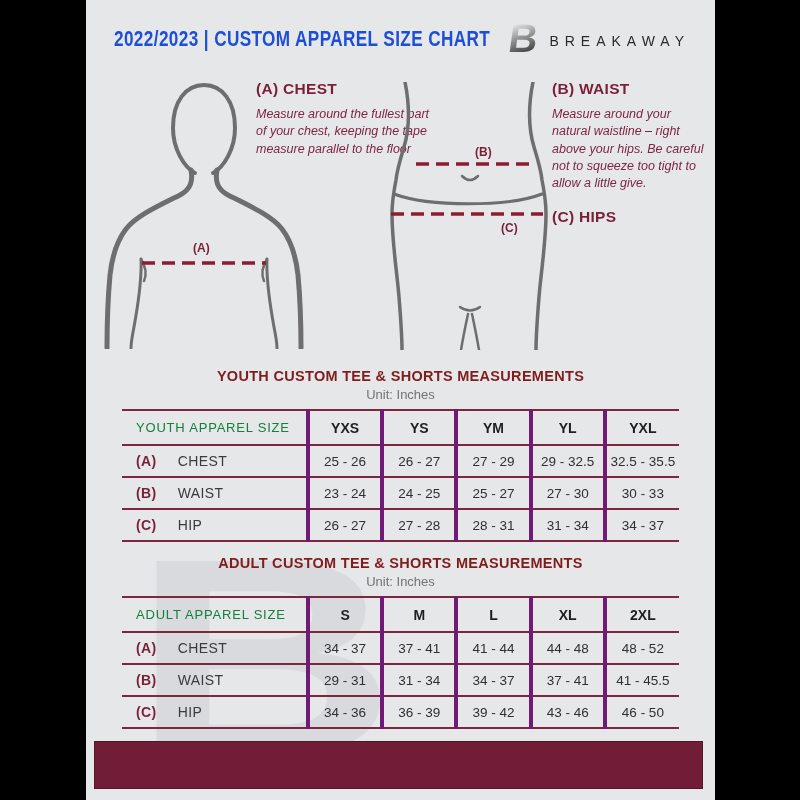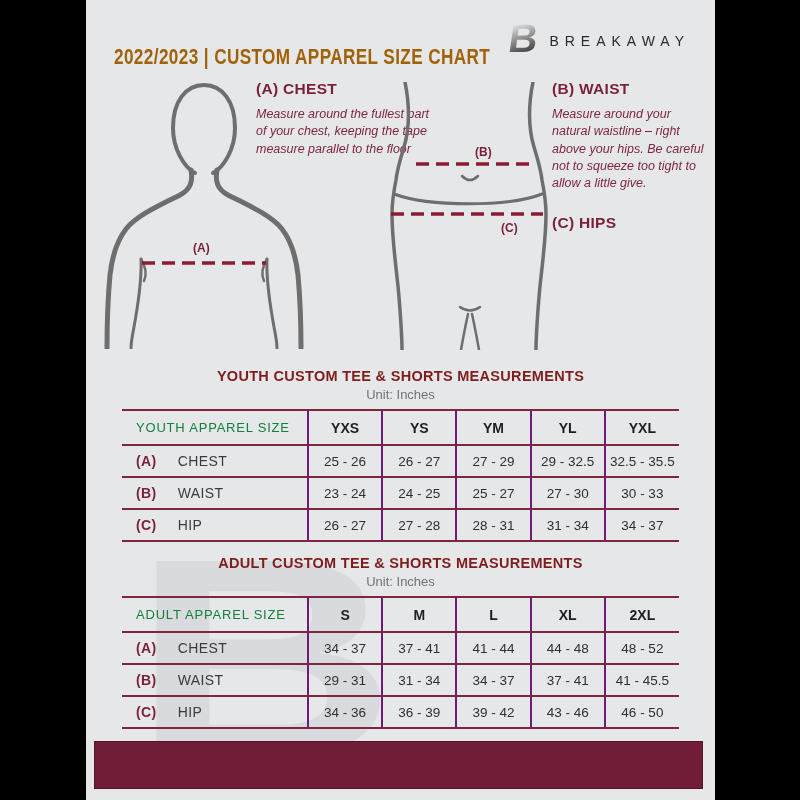--- a/index.html
+++ b/index.html
@@ -7,56 +7,56 @@
     width:800px;height:800px;background:#000;position:relative;overflow:hidden;
     font-family:"Liberation Sans",sans-serif;
   }
   .page{
     position:absolute;left:86px;top:0;width:629px;height:800px;
     background:#e6e7e9;overflow:hidden;
   }
   
   .header{position:relative;height:72px;z-index:1;}
   .header-title{
-    position:absolute;left:28px;top:44px;white-space:nowrap;
-    font-weight:bold;font-size:22px;color:#a16207;letter-spacing:0.5px;
+    position:absolute;left:28px;top:26px;white-space:nowrap;
+    font-weight:bold;font-size:22px;color:#1d4ed8;letter-spacing:0.5px;
   }
   .header-title .squeeze{display:inline-block;transform:scaleX(0.78);transform-origin:left center;}
   .logo-wrap{position:absolute;right:25px;top:18px;display:flex;align-items:center;gap:11px;}
   .b-logo{
     font-size:40px;font-weight:bold;line-height:1;display:inline-block;
     transform:skewX(-8deg);
     background:linear-gradient(160deg,#f2f2f2 10%,#9a9a9a 45%,#4a4a4a 80%);
     -webkit-background-clip:text;background-clip:text;color:transparent;
   }
   .brand{font-size:14px;font-weight:normal;letter-spacing:6px;color:#2a2a2a;padding-top:6px;}
   
   .diagrams{position:relative;height:296px;z-index:1;}
   .fig{position:absolute;}
   .fig-upper{left:10px;top:0;}
   .fig-lower{left:303px;top:10px;}
   .instr{position:absolute;color:#7e2640;}
   .instr h3{margin:0 0 8px 0;font-size:15.5px;font-weight:bold;color:#7a1f38;letter-spacing:0.3px;}
   .instr p{margin:0;font-size:12.5px;font-style:italic;line-height:1.38;white-space:pre-line;}
   .instr-a{left:170px;top:8px;width:176px;}
   .instr-b{left:466px;top:8px;width:160px;}
-  .instr-c{left:466px;top:142px;width:160px;}
+  .instr-c{left:466px;top:136px;width:160px;}
   
   .tsec{position:relative;z-index:1;text-align:center;}
   .tsec.adult{margin-top:13px;}
   .ttitle{font-size:14.5px;font-weight:bold;color:#7f1d1d;letter-spacing:0.3px;}
   .tunit{font-size:13px;color:#737373;margin-top:3px;}
   table{border-collapse:collapse;table-layout:fixed;width:557px;margin:7px auto 0;}
   th,td{padding:0;}
   thead th{
     height:33px;border-top:2px solid #7e2640;border-bottom:2px solid #7e2640;
     font-size:14px;font-weight:bold;color:#1e1e1e;
   }
   tbody td{height:30px;border-bottom:2px solid #7e2640;font-size:13.5px;color:#2f2f2f;}
-  th:not(:first-child),td:not(:first-child){border-left:2px solid #701a75;}
+  th:not(:first-child),td:not(:first-child){border-left:4px solid #701a75;}
   .size-head{
     text-align:left;padding-left:14px;font-weight:normal;font-size:13px;
     letter-spacing:0.8px;color:#15803d;
   }
   .row-label{text-align:left;padding-left:14px;font-size:14px;color:#3b3b3b;letter-spacing:0.4px;}
   .row-label .pfx{font-weight:bold;color:#7a1f38;}
   .row-label .lbl{margin-left:21px;}
   
   .watermark{
     position:absolute;left:46px;top:548px;z-index:0;

